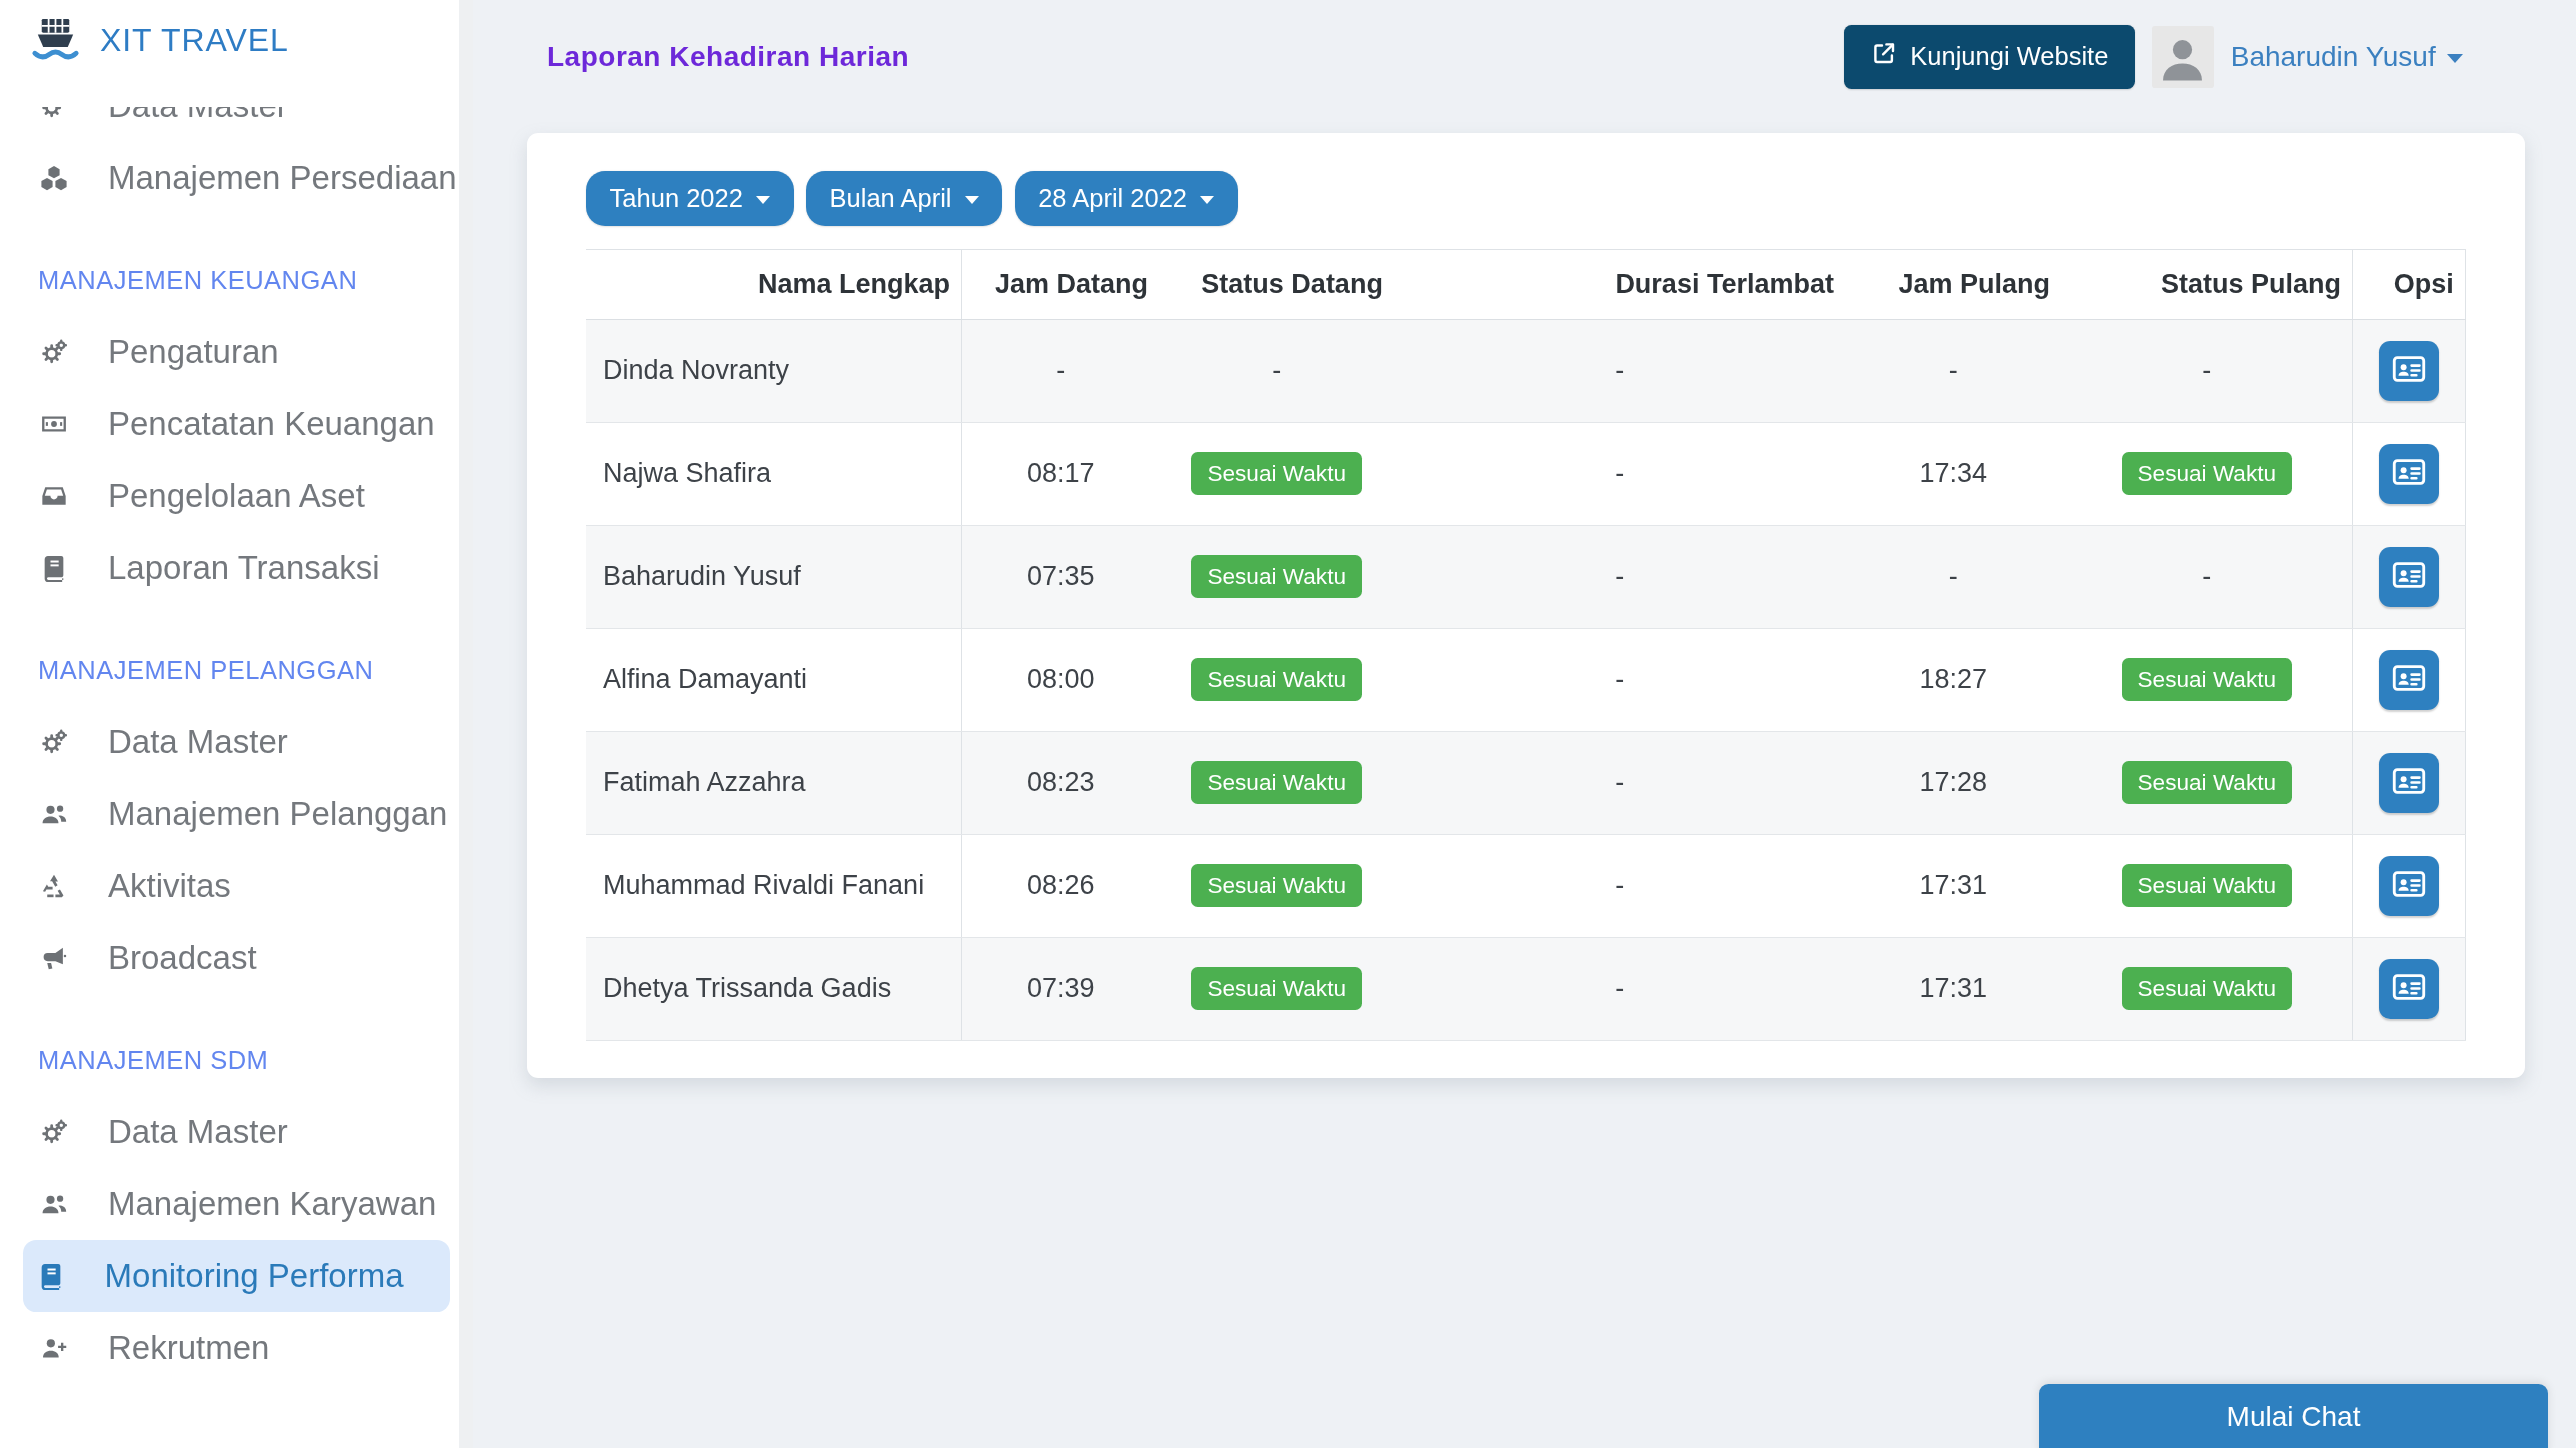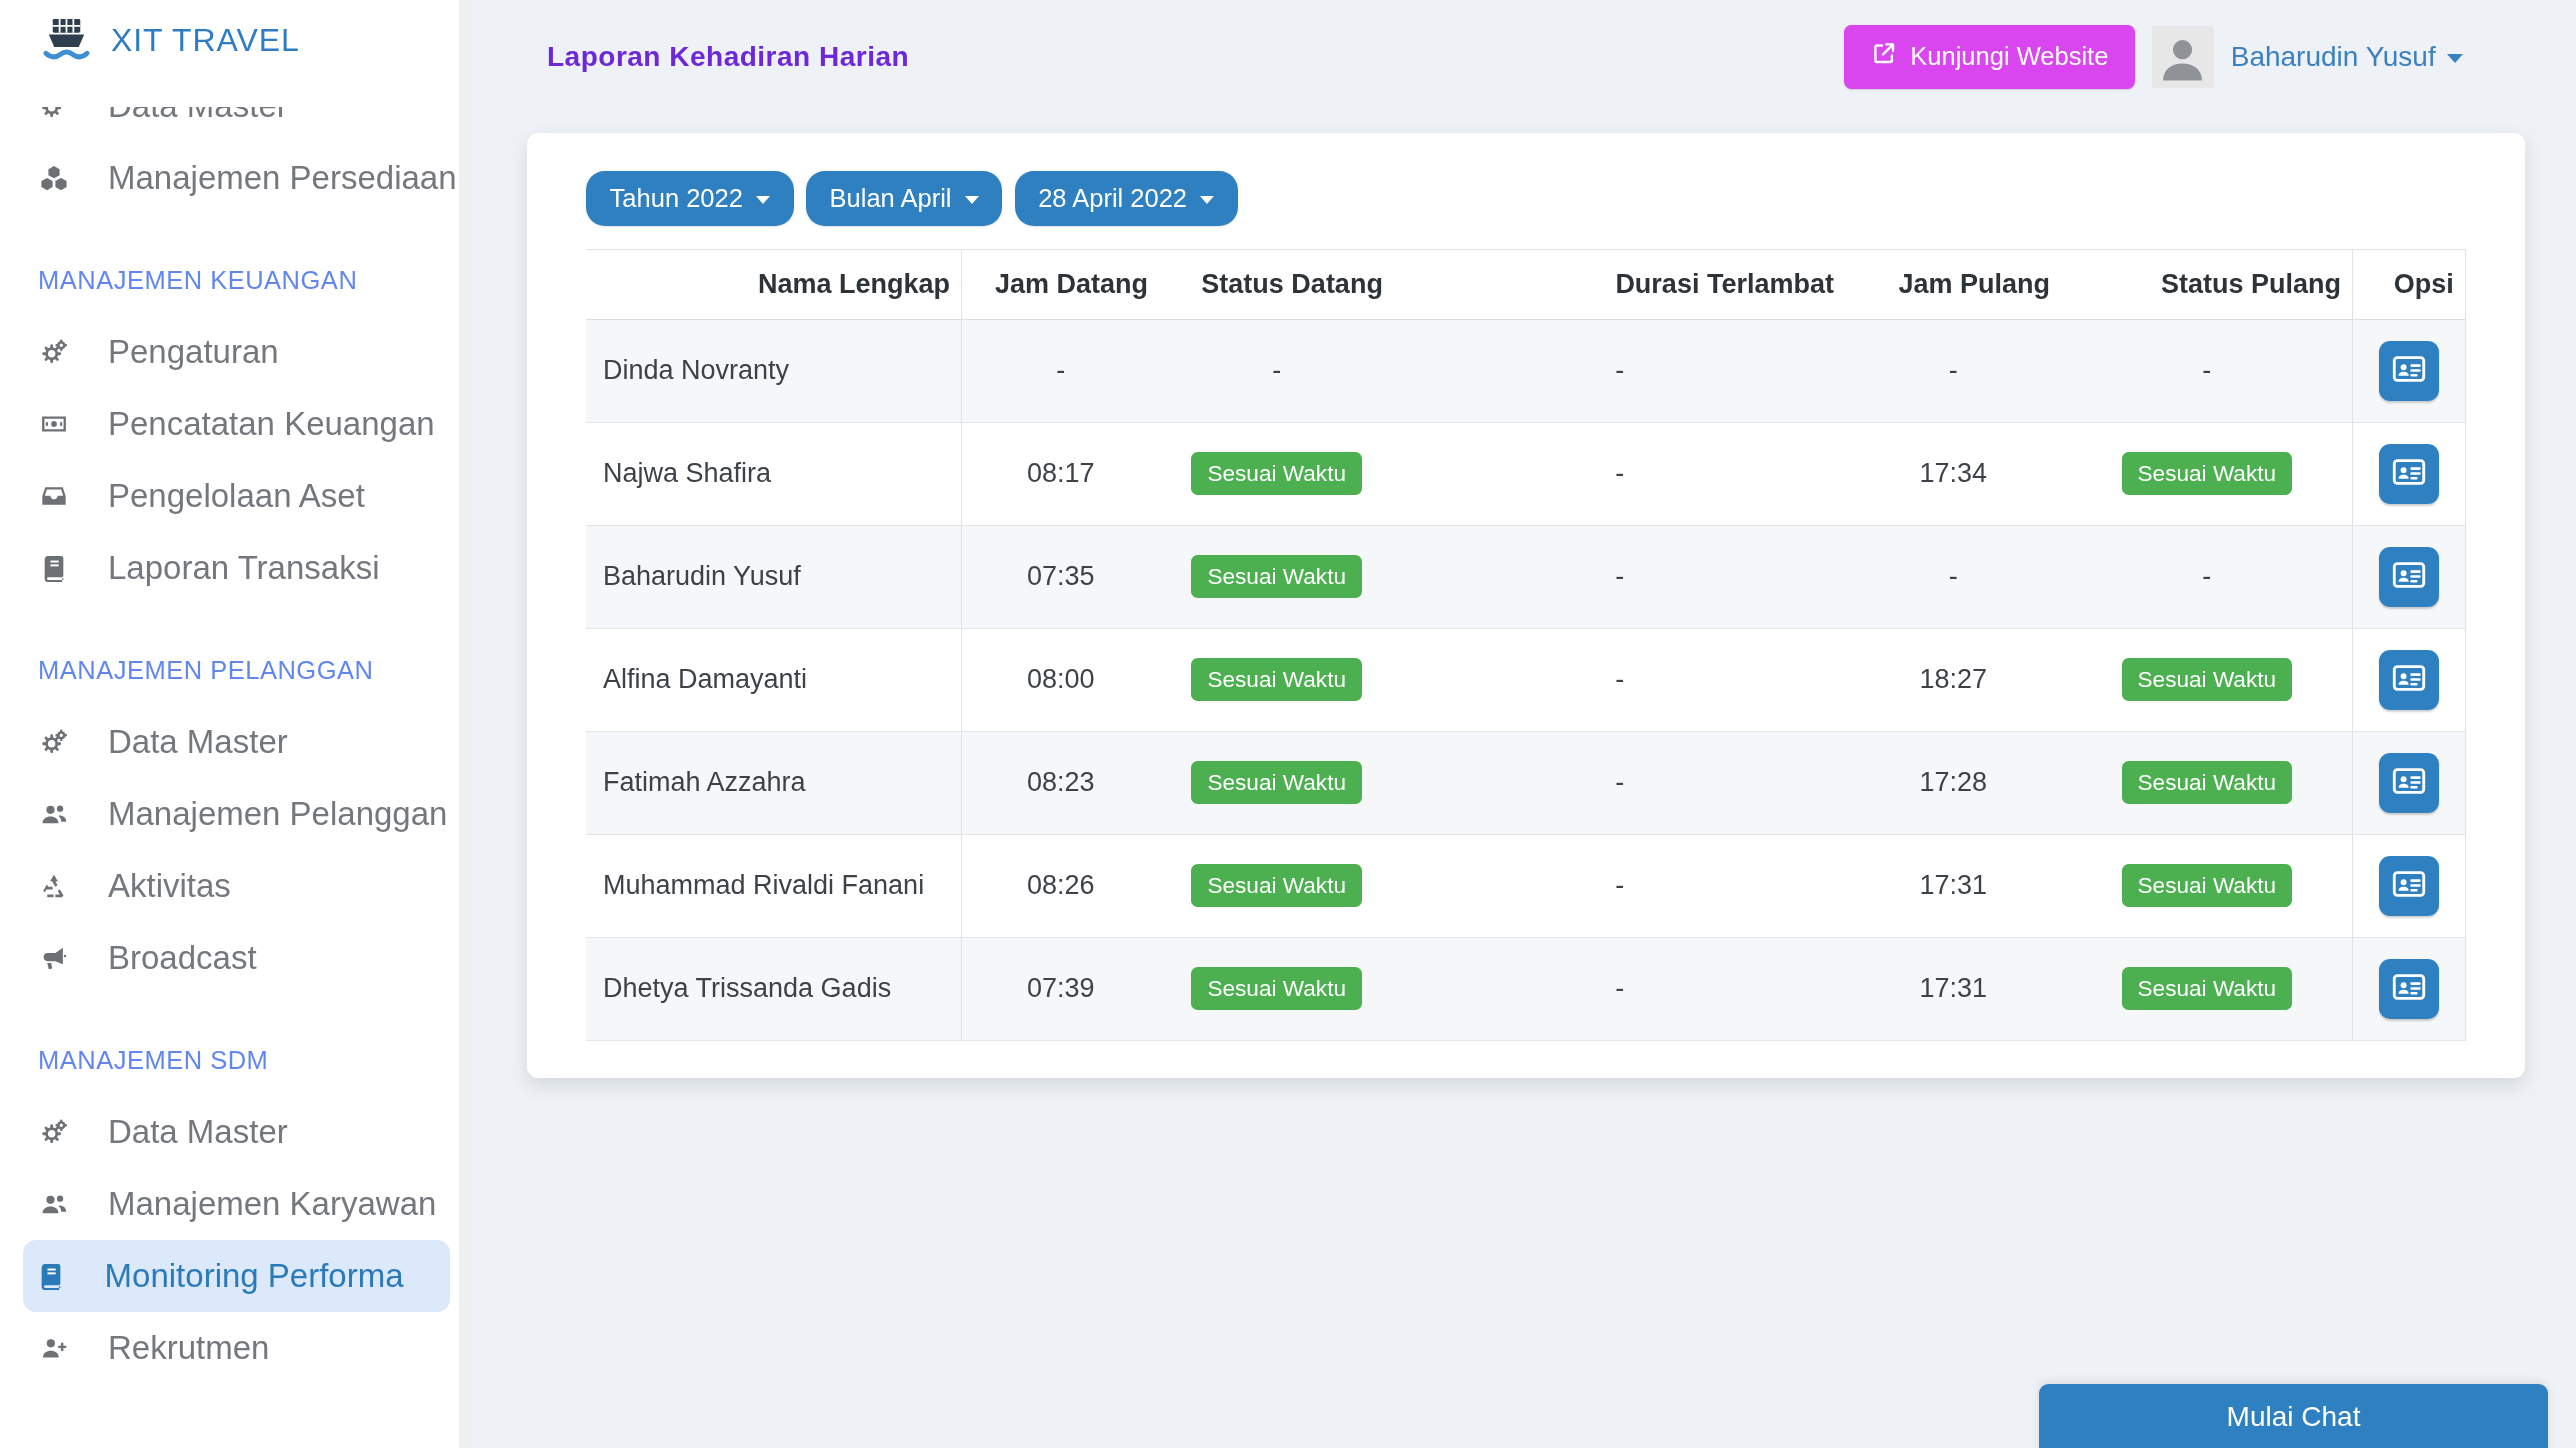--- a/index.html
+++ b/index.html
@@ -14,21 +14,21 @@
   .sidebar {
     width:473px; height:1448px; background:#ffffff;
     flex-shrink:0; position:relative; overflow:hidden;
   }
   .scroll-track {
     position:absolute; top:0; right:0; width:14px; height:100%;
     background:#eef0f2; z-index:5;
   }
   .brand {
     height:107px; background:#ffffff; position:relative; z-index:3;
-    display:flex; align-items:center; padding:0 0 26.4px 28px;margin-left:11px;
+    display:flex; align-items:center; padding:0 0 26.4px 28px;
   }
   .brand-icon { width:55px; height:55px; margin-right:17px; flex-shrink:0; }
   .brand-name { font-size:32px; font-weight:500; color:#2e7cc4; letter-spacing:0.9px; white-space:nowrap; }
   .side-nav { position:relative; z-index:1; }
   .nav-item {
     height:72px; display:flex; align-items:center; gap:38px;
     padding-left:38px; font-size:33px; color:#74787d; cursor:pointer; white-space:nowrap;
   }
   .nav-item .nav-icon { width:32px; height:28px; color:#6d7175; display:flex; align-items:center; justify-content:center; flex-shrink:0; }
   .nav-icon svg { width:28px; height:28px; }
@@ -46,21 +46,21 @@
   
   .main { flex:1; padding:0 51px 0 54px; position:relative; }
   .topbar {
     margin-top:17px; height:79px; display:flex; align-items:center;
     justify-content:space-between; padding-right:62px;
   }
   .page-title { font-size:28px; font-weight:600; color:#6d28d9; letter-spacing:0.5px;margin-left:20px; }
   .top-right { display:flex; align-items:center; gap:17px; }
   .btn-visit {
     display:flex; align-items:center; gap:13.2px;
-    background:#d946ef; color:#fff; border:none; cursor:pointer;
+    background:#0c4a6e; color:#fff; border:none; cursor:pointer;
     font-size:25.5px; font-family:inherit; padding:0 26.4px; height:64px; border-radius:7.5px;
     box-shadow:0 0.9px 1.9px rgba(0,0,0,.15);
   }
   .btn-visit svg { width:26.4px; height:26.4px; }
   .avatar {
     width:62px; height:62px; background:#e7e7e7; border-radius:2.8px; overflow:hidden;
     display:flex; align-items:flex-end; justify-content:center;
   }
   .avatar svg { width:55px; height:55px; }
   .user-name { font-size:28px; font-weight:500; color:#3b80c0; display:flex; align-items:center; gap:11.3px; cursor:pointer; white-space:nowrap; }

